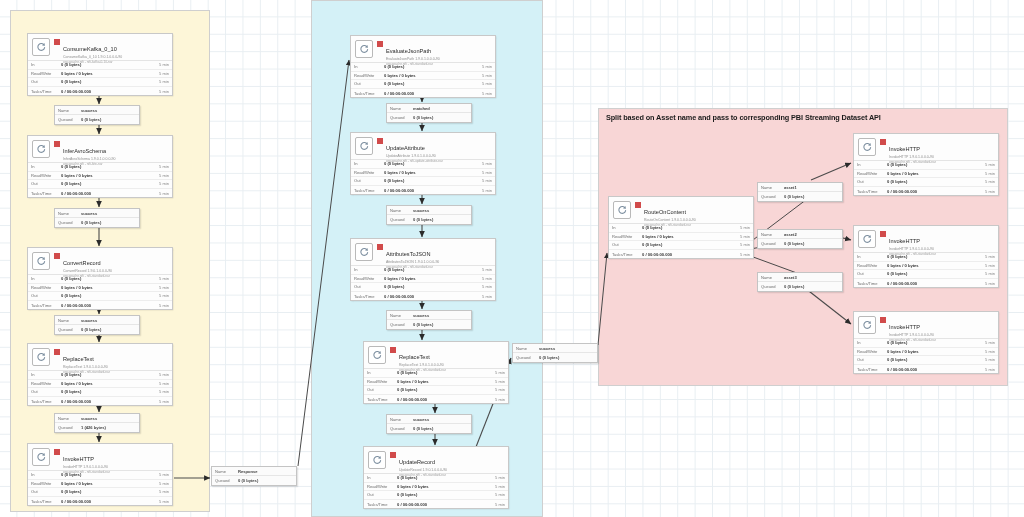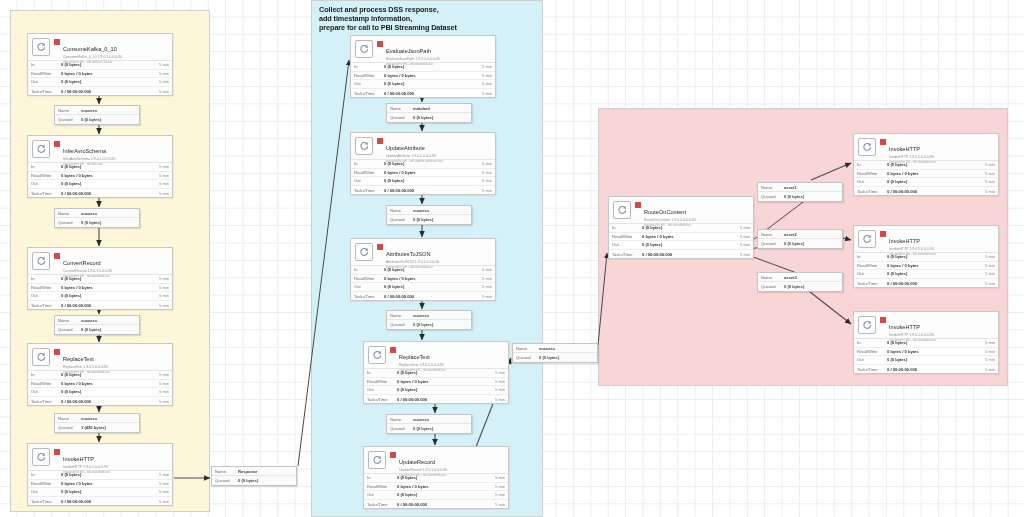--- a/index.html
+++ b/index.html
@@ -66,25 +66,23 @@
   svg.links{position:absolute;left:0;top:0;width:1024px;height:517px;pointer-events:none;}
 </style>
 </head>
 <body>
 
 <div id="canvas">
 
   <div class="group" id="g0" style="left: 10px; top: 10px; width: 200px; height: 502px; background: rgb(253, 246, 216); border-color: rgb(207, 207, 207);"></div>
 
   <div class="group" id="g1" style="left: 311px; top: 0px; width: 232px; height: 517px; background: rgb(212, 241, 247); border-color: rgb(207, 207, 207);"></div>
-  <div class="group-label" id="gl1" style="left: 319px; top: 5px; width: 218px;">Collect and process DSS response,
-add timestamp information,
-prepare for call to PBI Streaming Dataset</div>
 
   <div class="group" id="g2" style="left: 598px; top: 108px; width: 410px; height: 278px; background: rgb(248, 214, 214); border-color: rgb(207, 207, 207);"></div>
+  <div class="group-label" id="gl2" style="left: 606px; top: 113px; width: 396px;">Split based on Asset name and pass to corresponding PBI Streaming Dataset API</div>
 
   <svg class="links" viewBox="0 0 1024 517">
     <defs>
       <marker id="ar" markerWidth="7" markerHeight="7" refX="5.4" refY="2.6" orient="auto">
         <path d="M0,0 L5.6,2.6 L0,5.2 z" fill="#2b2b2b"></path>
       </marker>
     </defs>
     <g stroke="#4a4a4a" stroke-width="1.1" fill="none" marker-end="url(#ar)">
 
       <path d="M99,92 L99,104"></path>

